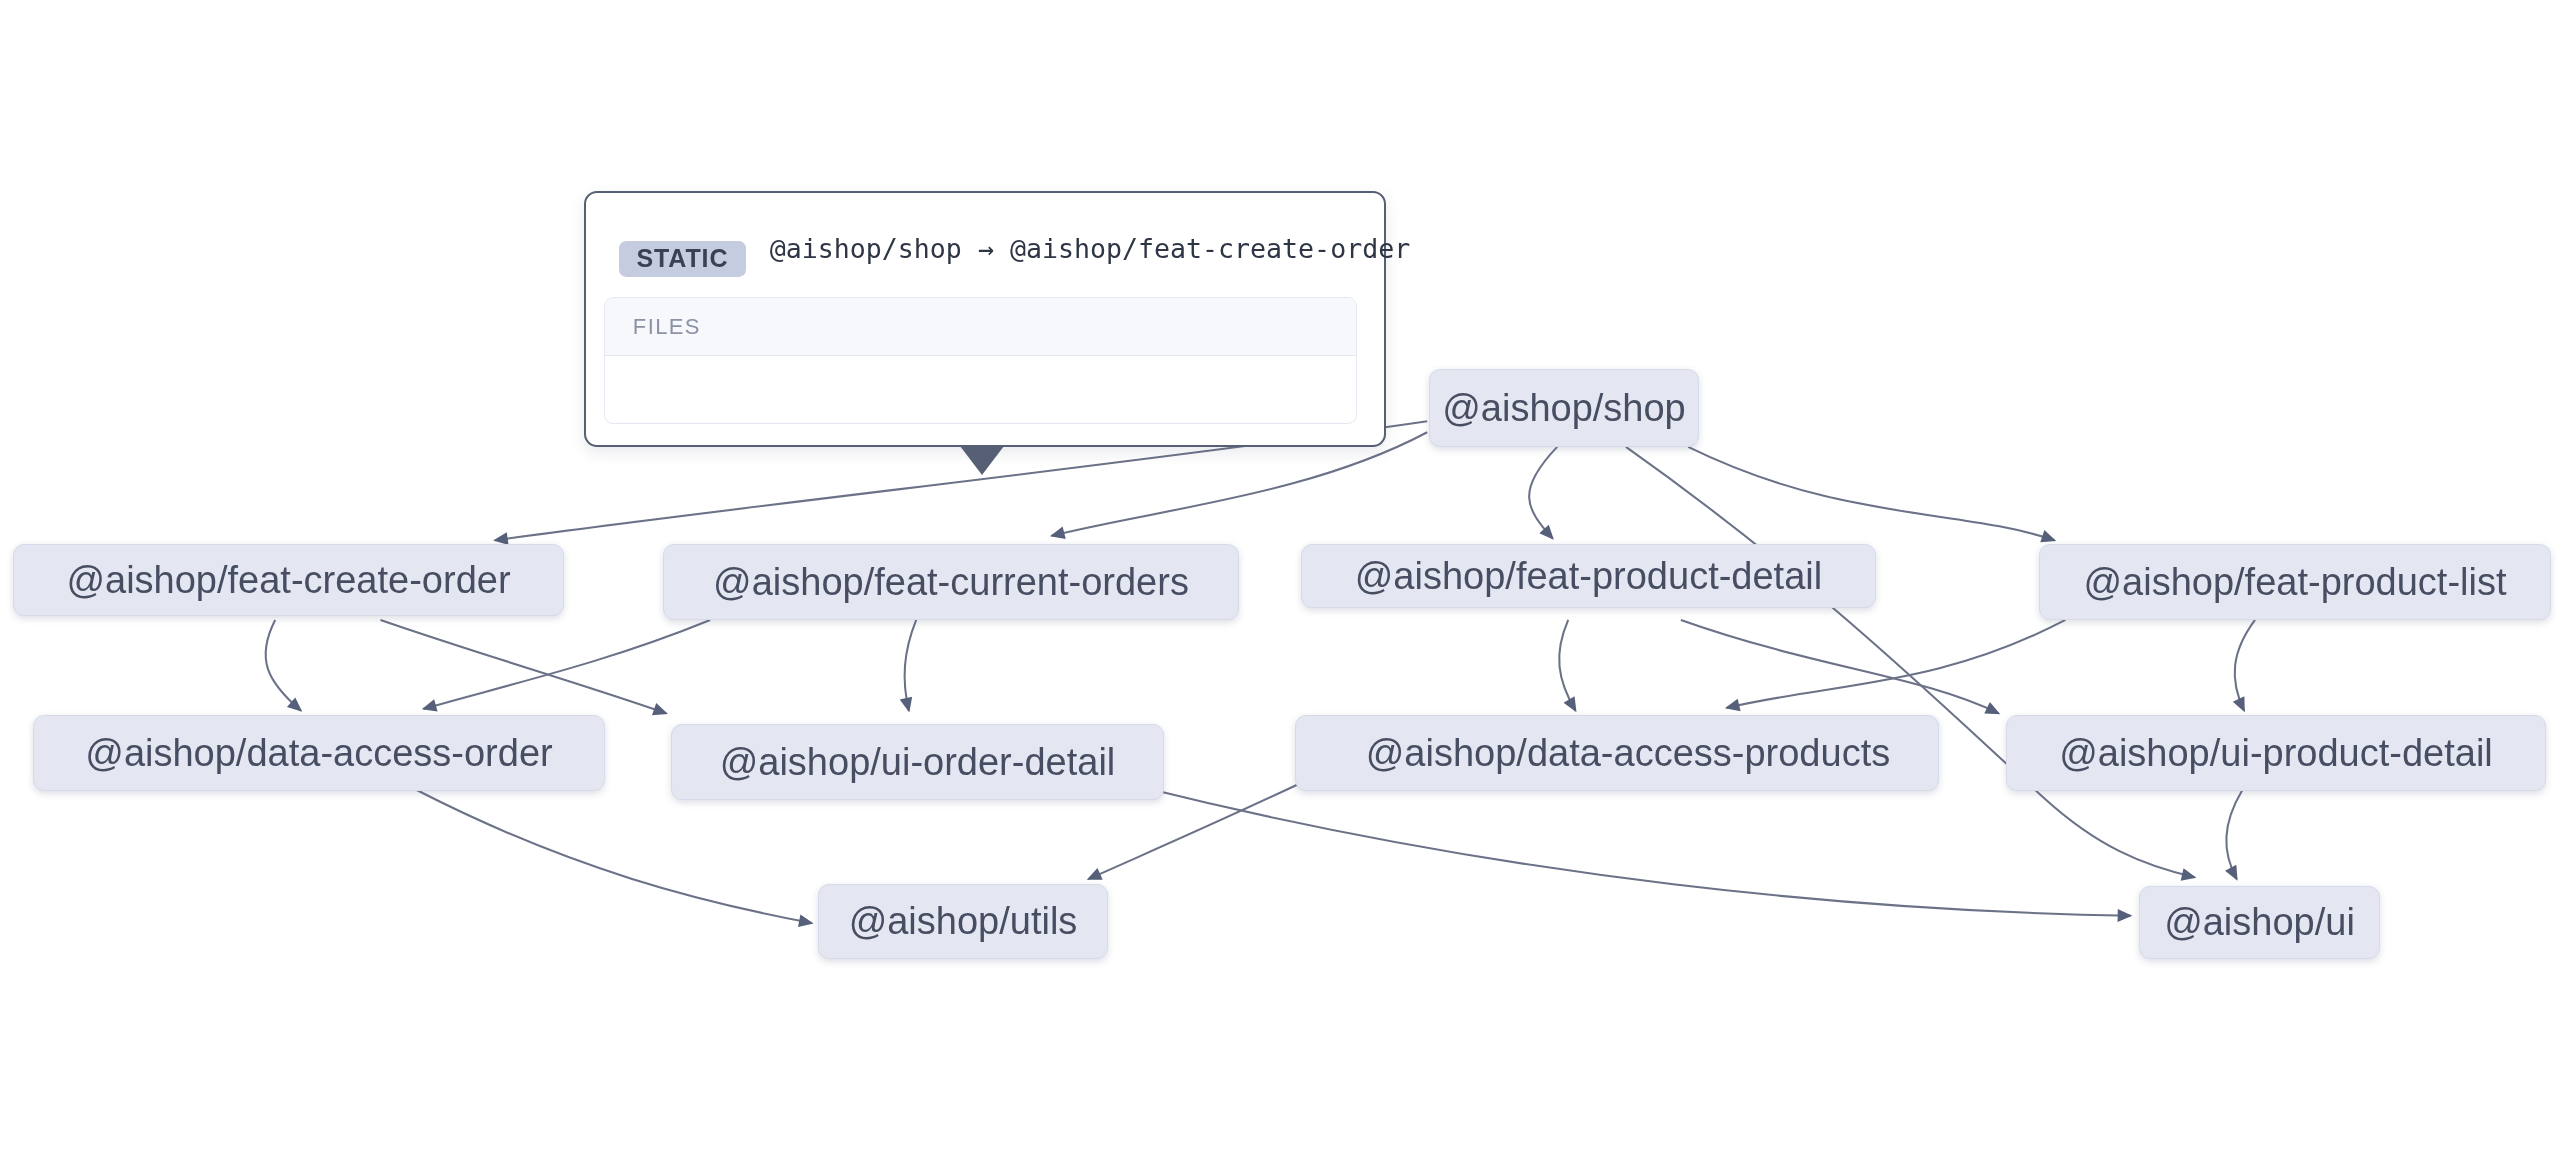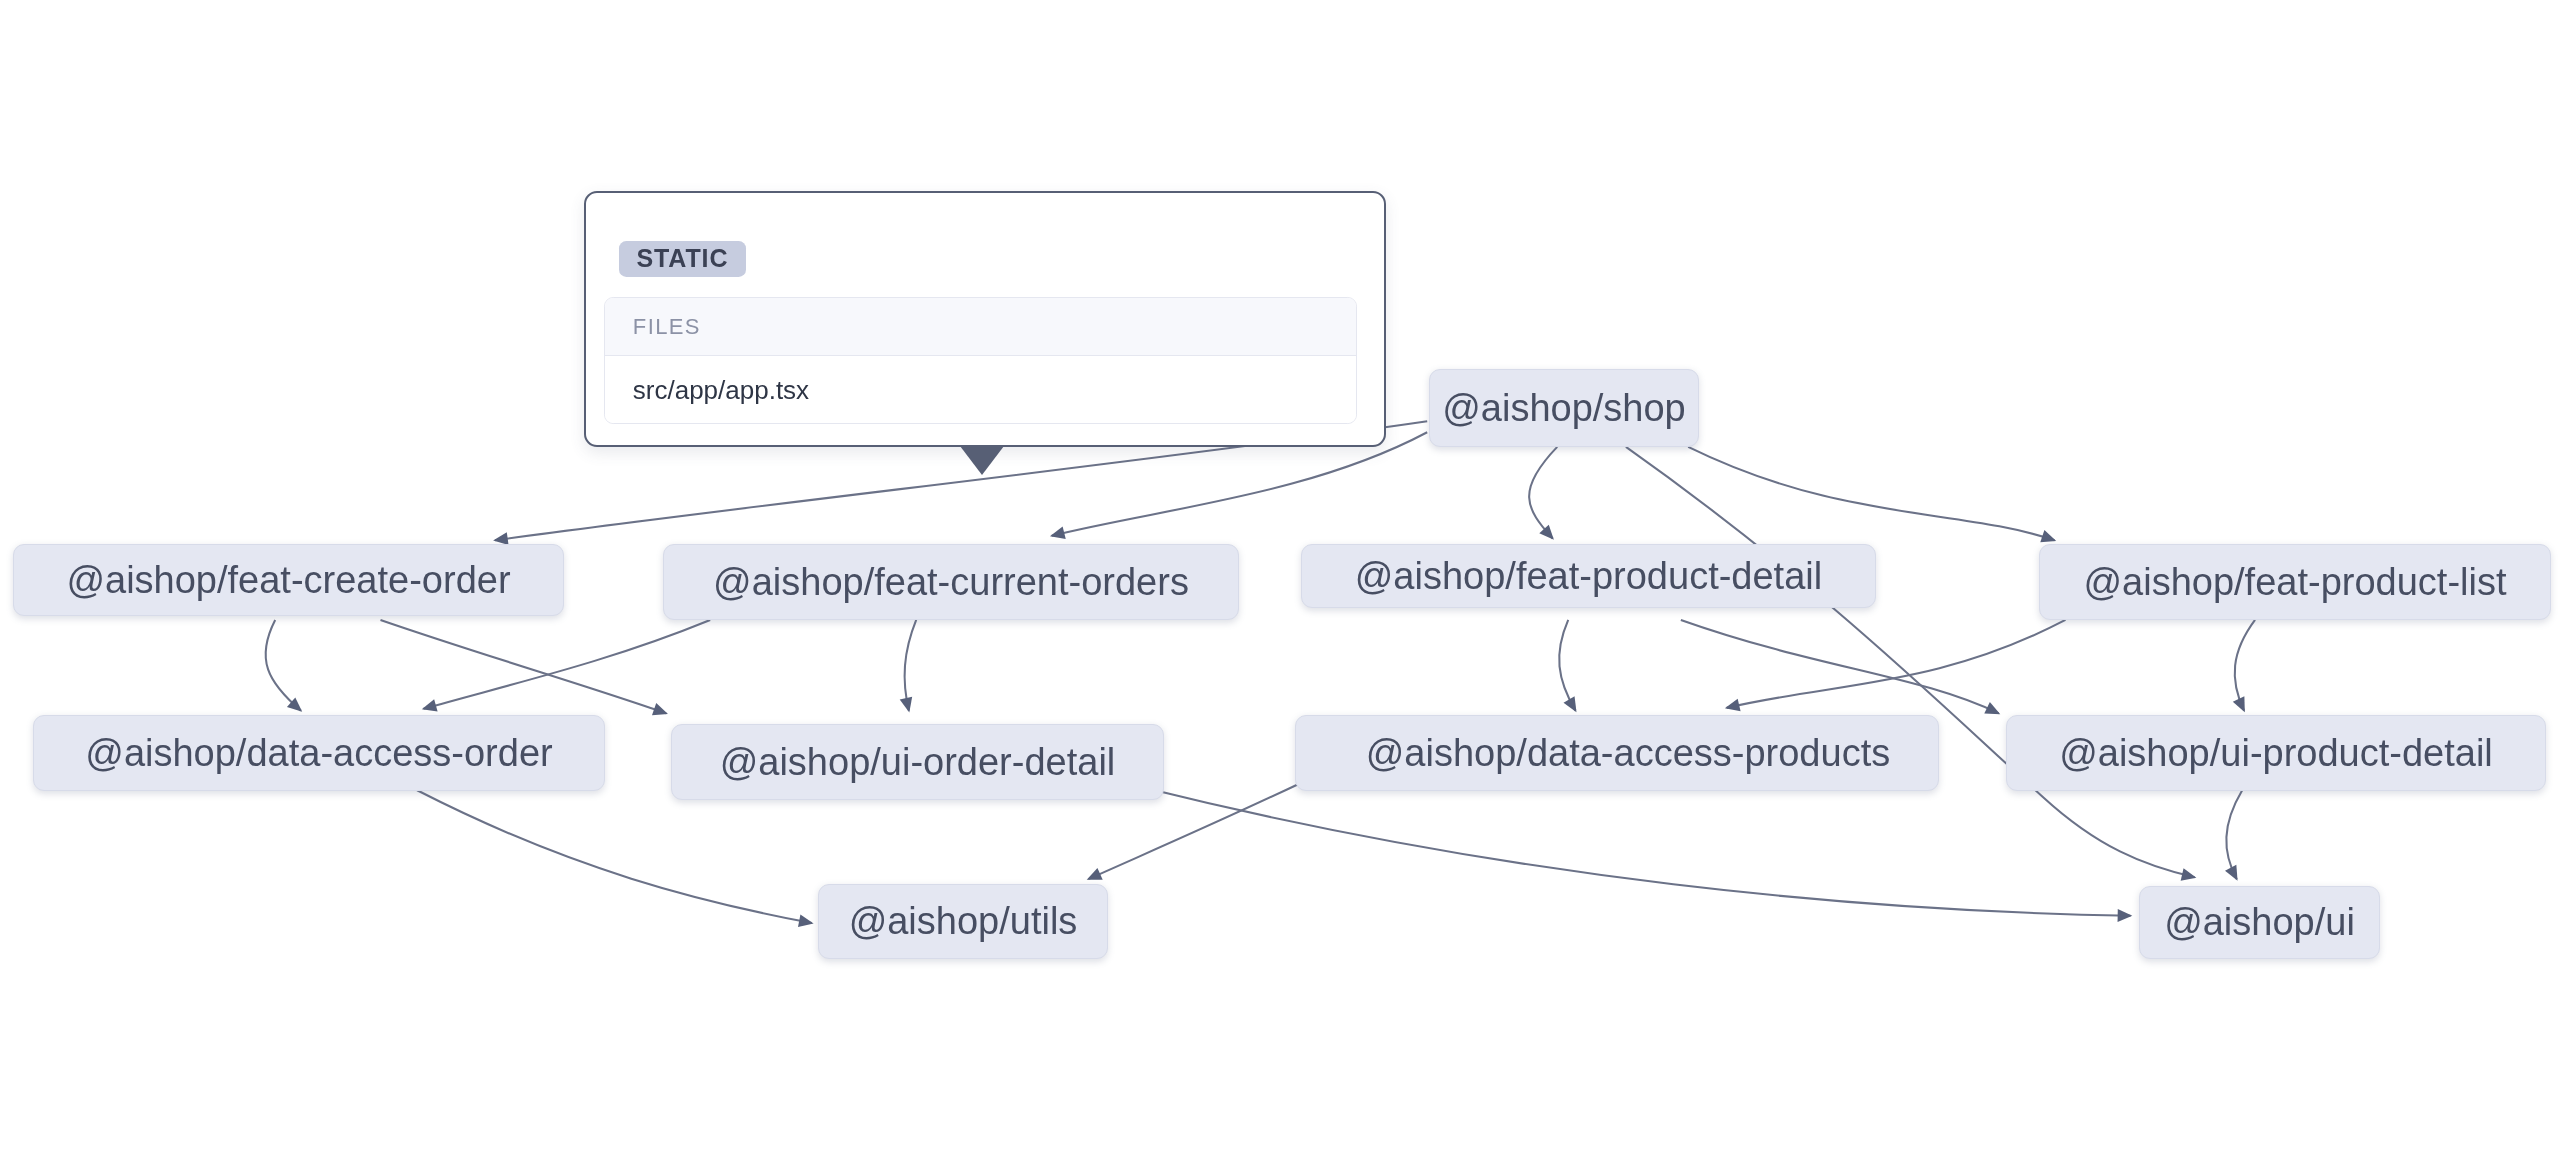--- a/index.html
+++ b/index.html
@@ -173,22 +173,22 @@
       <div class="node" style="left: 671px; top: 715px; width: 493px; height: 76px; margin-top: 9px;">@aishop/ui-order-detail</div>
       <div class="node" style="left: 1295px; top: 715px; width: 644px; height: 76px; padding-left: 22px;">@aishop/data-access-products</div>
       <div class="node" style="left: 2006px; top: 715px; width: 540px; height: 76px;">@aishop/ui-product-detail</div>
       <div class="node" style="left: 818px; top: 884px; width: 290px; height: 75px;">@aishop/utils</div>
       <div class="node" style="left: 2139px; top: 886px; width: 241px; height: 73px;">@aishop/ui</div>
     </div>
 
   <div class="tooltip">
     <div class="tooltip-header">
       <span class="badge">STATIC</span>
+      <span class="edge-label">@aishop/shop → @aishop/feat-create-order</span>
     </div>
     <div class="files-box">
       <div class="files-header">FILES</div>
-      <div class="file-row">src/app/app.tsx</div>
     </div>
     <div class="tooltip-caret"></div>
   </div>
 
 </div>
 
 
 </body></html>

